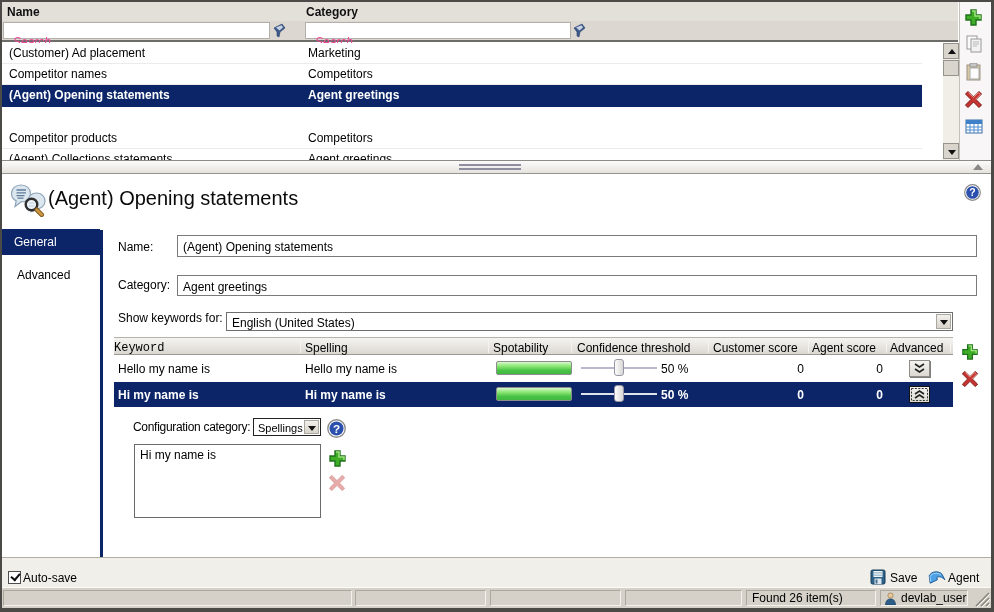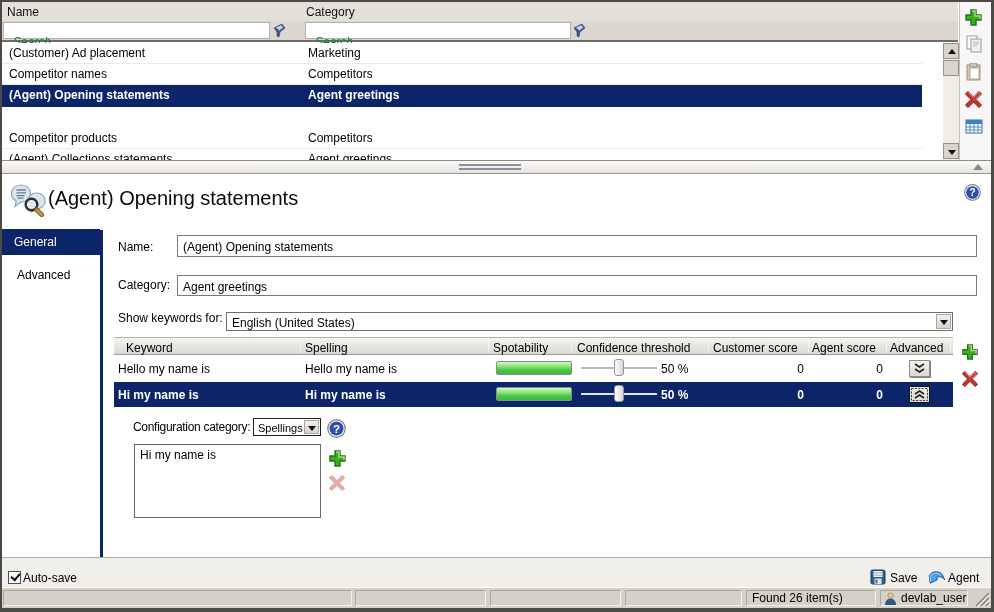--- a/index.html
+++ b/index.html
@@ -3,23 +3,23 @@
 <meta charset="utf-8">
 <style>
 * { margin:0; padding:0; box-sizing:border-box; }
 html,body { width:994px; height:612px; }
 body { font-family:"Liberation Sans", sans-serif; font-size:12px; color:#000; background:#4c4a47; position:relative; overflow:hidden; }
 .abs { position:absolute; }
 
 #win { position:absolute; left:2px; top:2px; width:989px; height:606px; background:#fff; }
 
 #thead { position:absolute; left:0; top:0; width:956px; height:19px; background:#e3e0da; }
-#thead .h { position:absolute; top:3px; color:#101010; }
+#thead .h { position:absolute; top:3px; color:#101010;font-weight:bold; }
 #srow { position:absolute; left:0; top:19px; width:956px; height:21px; background:#dcd8d1; border-bottom:2px solid #6e6c69; }
-.sbox { position:absolute; top:1px; height:17px; background:#fff; border:1px solid #b3b0aa; color:#15803d; font-style:italic; padding-top:12px; padding-left:9px; }
+.sbox { position:absolute; top:1px; height:17px; background:#fff; border:1px solid #b3b0aa; color:#ec4899; font-style:italic; padding-top:12px; padding-left:9px; }
 .funnel { position:absolute; top:2px; }
 #rows { position:absolute; left:0; top:41px; width:920px; height:117px; background:#fff; overflow:hidden; }
 .trow { position:absolute; left:0; width:940px; height:21px; border-bottom:1px solid #ecebe7; padding-top:3px; }
 .trow .c1 { position:absolute; left:7px; }
 .trow .c2 { position:absolute; left:306px; }
 .trow.sel { background:#0b2568; color:#fff; font-weight:bold; border-bottom:none; }
 
 #vsb { position:absolute; left:941px; top:41px; width:16px; height:117px; background:#f1eee7; }
 .sbbtn { position:absolute; left:0; width:16px; height:16px; background:#d9d5cc; border:1px solid #96938c; }
 .sbbtn:after { content:""; position:absolute; }
@@ -199,21 +199,21 @@
     <div class="input" style="left:175px; top:101px; width:800px; height:21px;">Agent greetings</div>
 
     <div class="lbl" style="left:116px; top:137px;">Show keywords for:</div>
     <div class="dd" style="left:224px; top:138px; width:727px; height:19px;">
         <span class="txt">English (United States)</span>
         <span class="ddbtn"></span>
       </div>
 
     <div id="ktable">
       <div id="khead">
-        <span style="left:12px;">Keyword</span>
+        <span style="left:0;font-family:Liberation Mono, monospace;">Keyword</span>
           <span style="left:191px;">Spelling</span>
           <span style="left:379px;">Spotability</span>
           <span style="left:463px;text-align:right;">Confidence threshold</span>
           <span style="left:599px;">Customer score</span>
           <span style="left:698px;">Agent score</span>
           <span style="left:776px;">Advanced</span>
         <i style="left:186px;"></i>
           <i style="left:374px;"></i>
           <i style="left:457px;"></i>
           <i style="left:594px;"></i>

